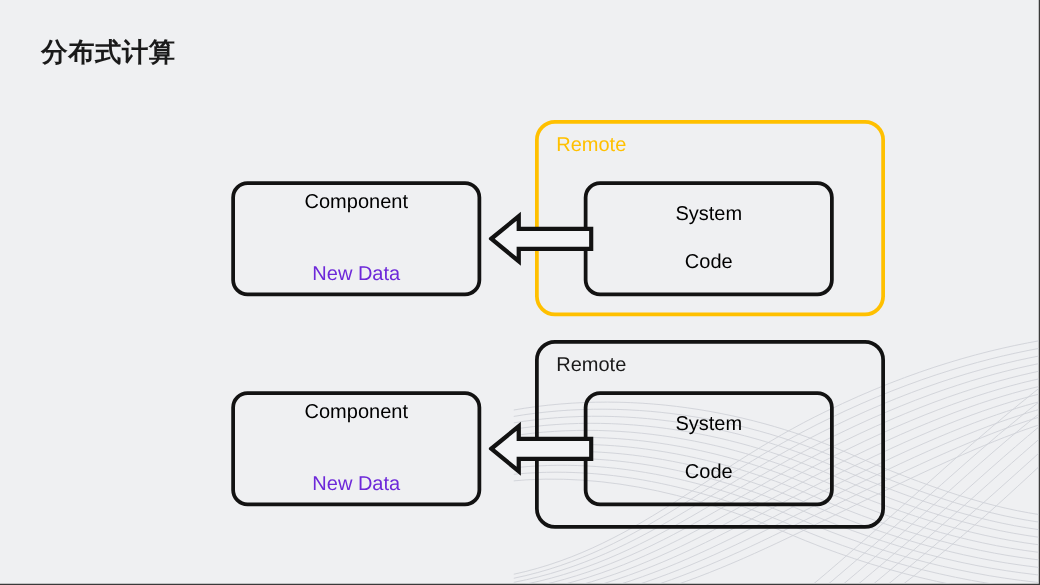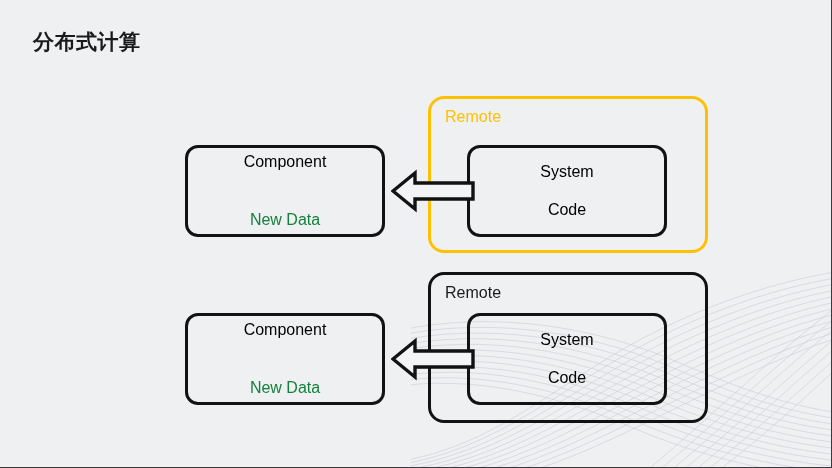--- a/index.html
+++ b/index.html
@@ -77,21 +77,21 @@
     font-size: 16px;
     color: #000000;
     line-height: 1;
     margin-bottom: 22px;
   }
   .inner-sub {
     font-size: 16px;
     line-height: 1;
   }
   .inner-sub.data {
-    color: #15803d;
+    color: #6d28d9;
     margin-top: 20px;
   }
   .inner-sub.code {
     color: #000000;
   }
 
   .block-arrow {
     position: absolute;
     width: 84px;
     height: 44px;

